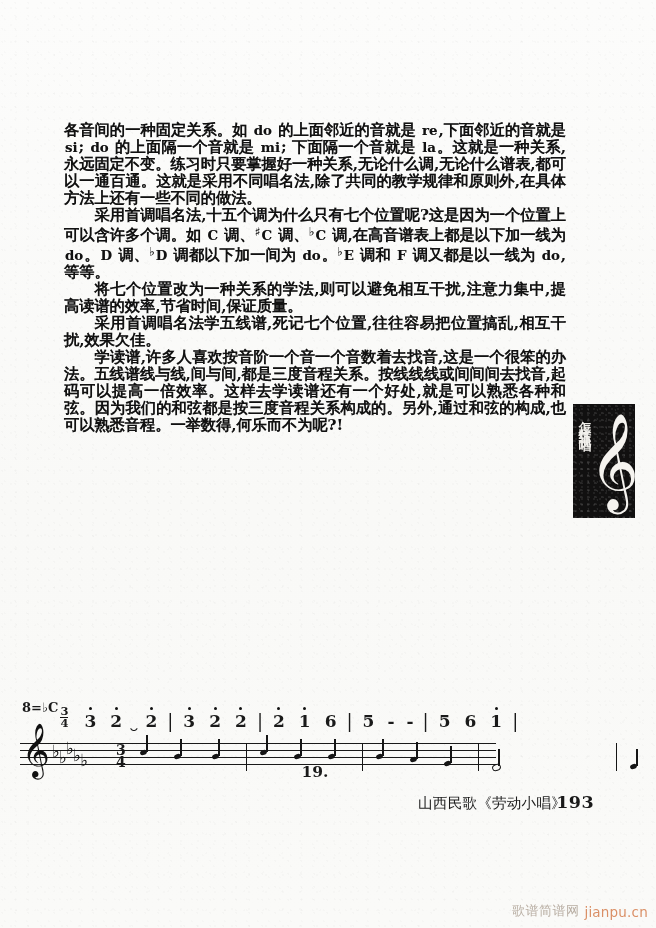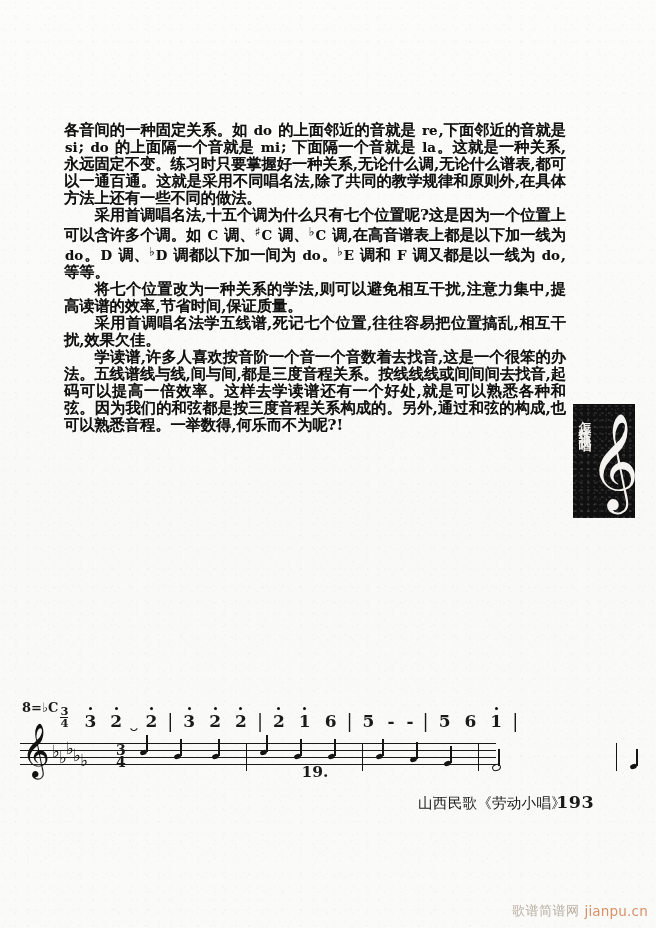--- a/index.html
+++ b/index.html
@@ -246,21 +246,21 @@
     font-weight: 700;
     font-family: "DejaVu Serif", serif;
     letter-spacing: 0.4px;
     padding-left: 22px;
   }
 
   .watermark {
     position: absolute;
     right: 8px; bottom: 8px;
     display: flex;
-    align-items: center;
+    align-items: flex-end;
     gap: 5px;
     opacity: 0.92;
   }
   .wm-cn {
     font-size: 13px;
     color: #b3a89c;
     font-family: "DejaVu Serif", serif;
     letter-spacing: 0.5px;
   }
   .wm-en {

